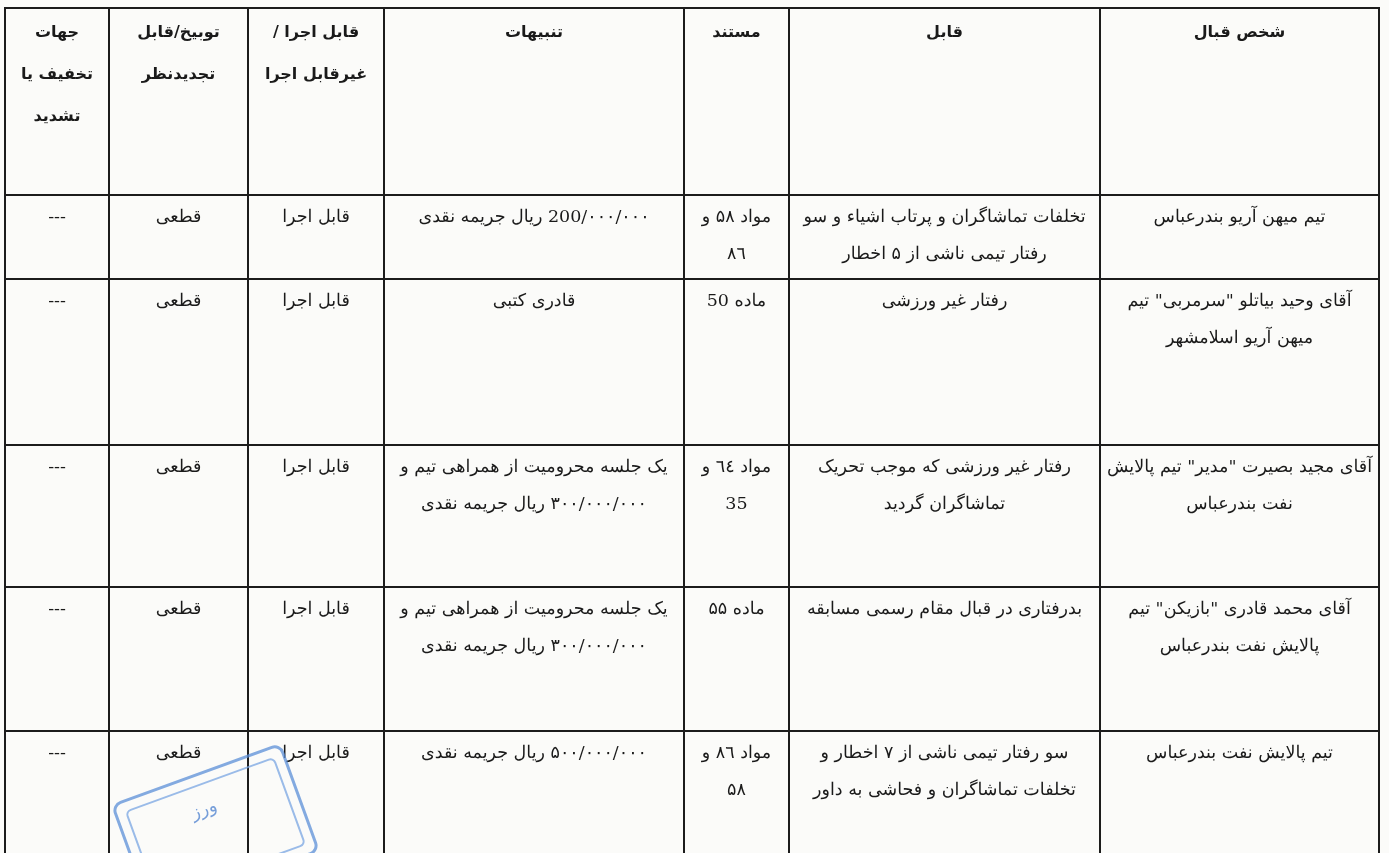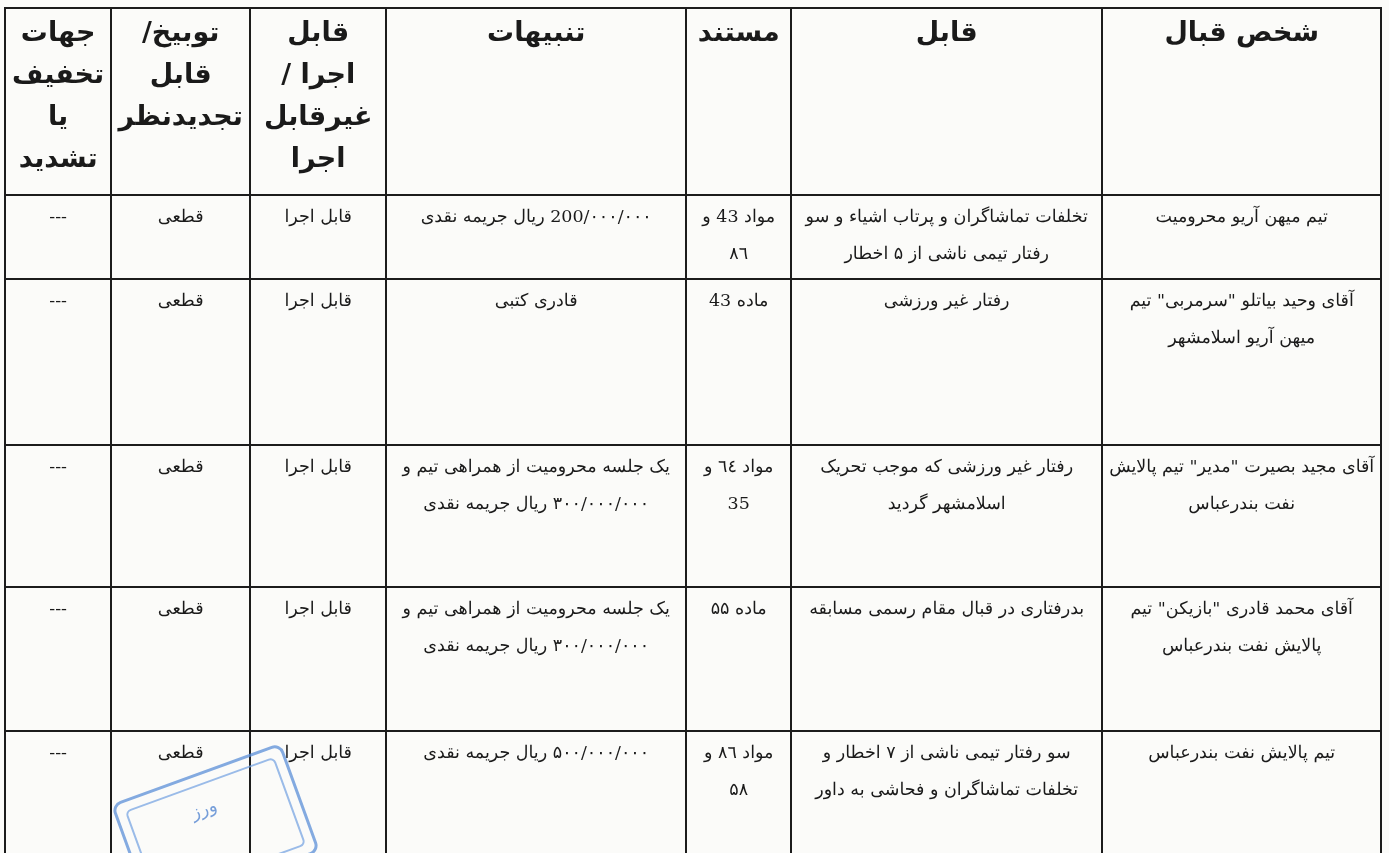--- a/index.html
+++ b/index.html
@@ -12,21 +12,21 @@
   .grid { position:absolute; left:4px; top:7px; }
   table {
     border-collapse:collapse; direction:rtl; table-layout:fixed;
   }
   td, th {
     border:2px solid #1c1c1c; vertical-align:top; text-align:center;
     padding:0 6px; overflow:hidden;
   }
   th {
     font-family: "DejaVu Sans", sans-serif; font-weight:bold;
-    font-size:27px; line-height:42px; padding-top:2px;
+    font-size:16px; line-height:42px; padding-top:2px;
   }
   td { font-size:17.5px; line-height:37px; padding-top:2px; }
   .stamp {
     position:absolute; left:125px; top:770px; width:175px; height:110px;
     border:3px solid #5b8fd8; border-radius:10px; transform:rotate(-20deg);
     opacity:0.75;
   }
   .stamp-inner {
     position:absolute; left:8px; top:8px; right:8px; bottom:8px;
     border:2px solid #7aa6e3; border-radius:6px;
@@ -56,40 +56,40 @@
       <th>قابل</th>
       <th>مستند</th>
       <th>تنبیهات</th>
       <th>قابل اجرا /غیرقابل اجرا</th>
       <th>توبیخ/قابل تجدیدنظر</th>
       <th>جهات تخفیف یا تشدید</th>
     </tr>
   </thead>
   <tbody>
     <tr style="height:84px">
-      <td>تیم میهن آریو محرومیت</td>
+      <td>تیم میهن آریو بندرعباس</td>
       <td>تخلفات تماشاگران و پرتاب اشیاء و سو رفتار تیمی ناشی از ۵ اخطار</td>
-      <td>مواد 43 و ۸٦</td>
+      <td>مواد ۵۸ و ۸٦</td>
       <td>200/۰۰۰/۰۰۰ ریال جریمه نقدی</td>
       <td>قابل اجرا</td>
       <td>قطعی</td>
       <td>---</td>
     </tr>
     <tr style="height:166px">
       <td>آقای وحید بیاتلو "سرمربی" تیم میهن آریو اسلامشهر</td>
       <td>رفتار غیر ورزشی</td>
-      <td>ماده 43</td>
+      <td>ماده 50</td>
       <td>قادری کتبی</td>
       <td>قابل اجرا</td>
       <td>قطعی</td>
       <td>---</td>
     </tr>
     <tr style="height:142px">
       <td>آقای مجید بصیرت "مدیر" تیم پالایش نفت بندرعباس</td>
-      <td>رفتار غیر ورزشی که موجب تحریک اسلامشهر گردید</td>
+      <td>رفتار غیر ورزشی که موجب تحریک تماشاگران گردید</td>
       <td>مواد ٦٤ و 35</td>
       <td>یک جلسه محرومیت از همراهی تیم و ۳۰۰/۰۰۰/۰۰۰ ریال جریمه نقدی</td>
       <td>قابل اجرا</td>
       <td>قطعی</td>
       <td>---</td>
     </tr>
     <tr style="height:144px">
       <td>آقای محمد قادری "بازیکن" تیم پالایش نفت بندرعباس</td>
       <td>بدرفتاری در قبال مقام رسمی مسابقه</td>
       <td>ماده ۵۵</td>

